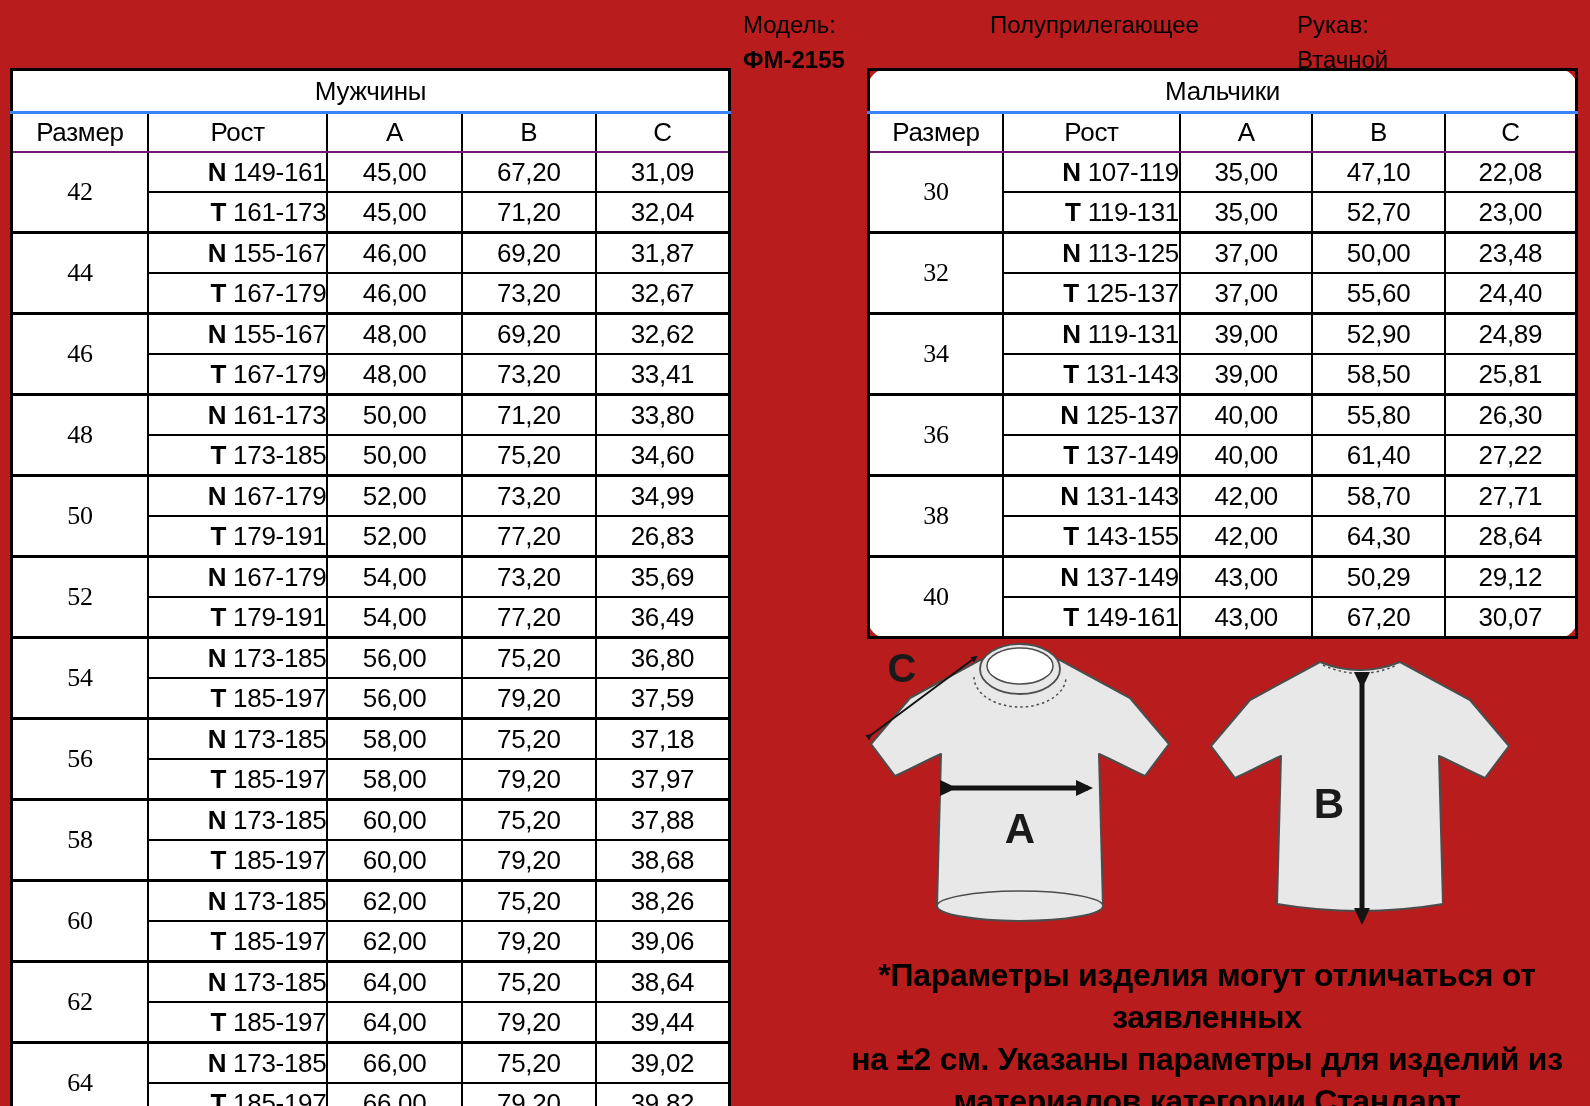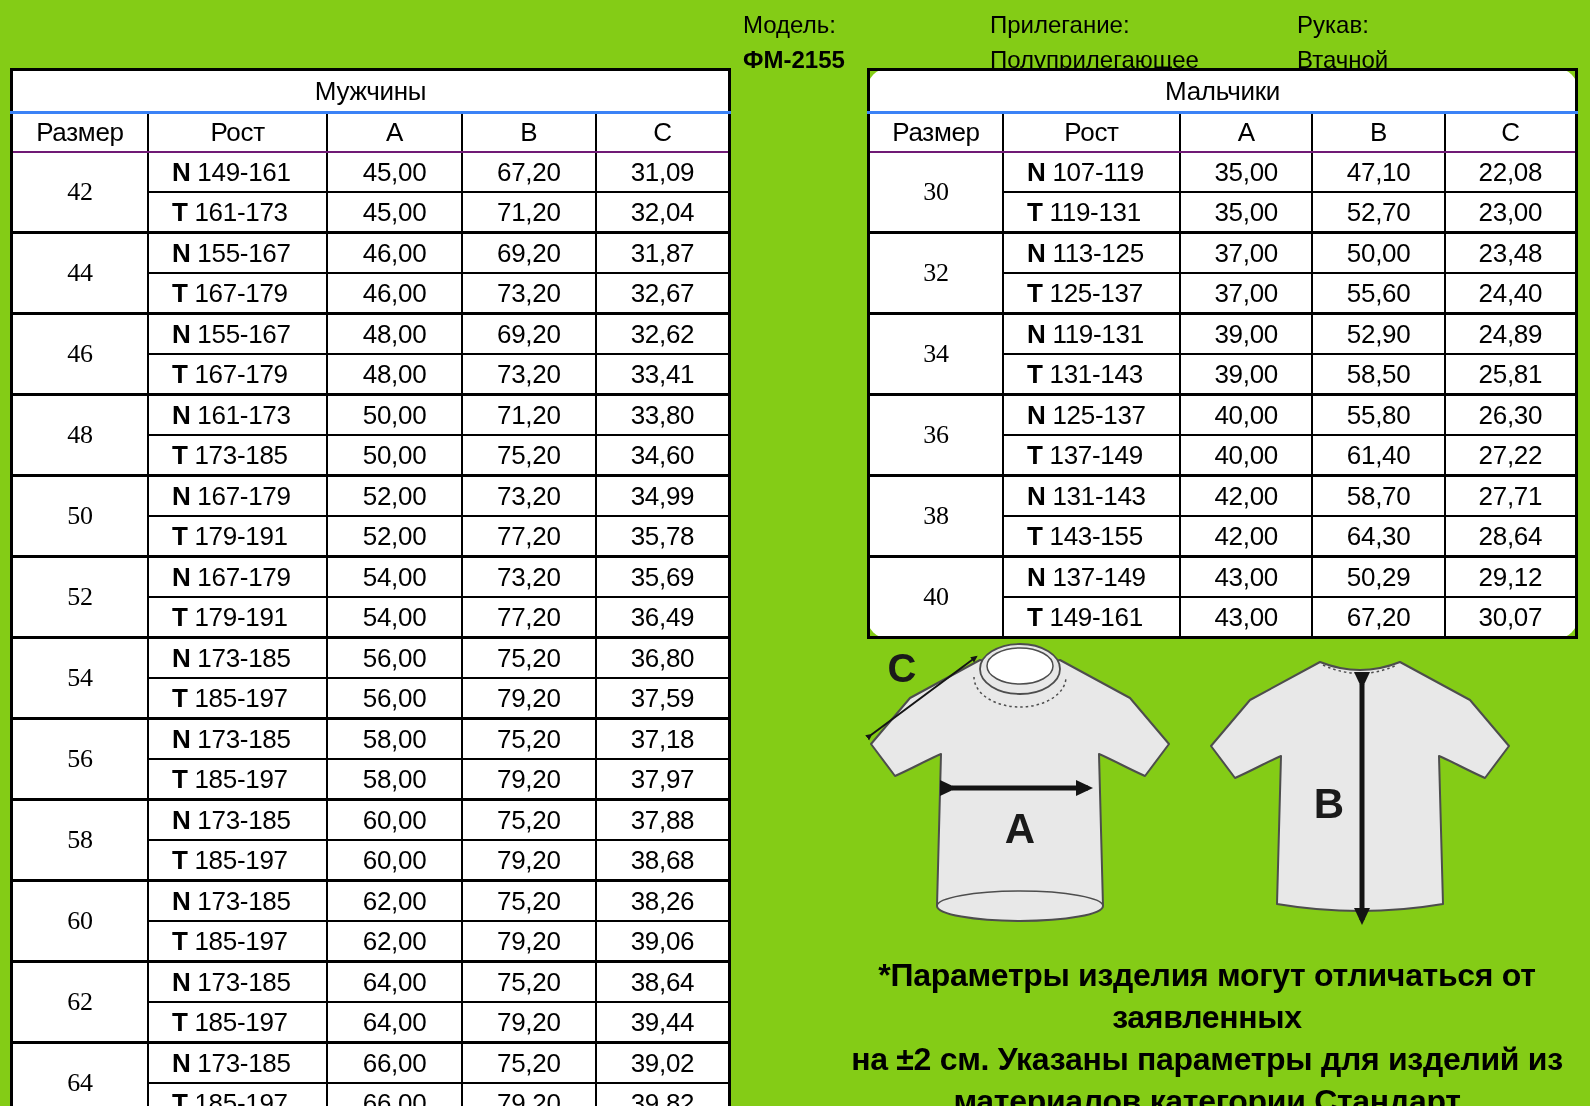--- a/index.html
+++ b/index.html
@@ -1,17 +1,17 @@
 <!DOCTYPE html>
 <html><head>
 <meta charset="utf-8">
 <style>
   html,body{margin:0;padding:0;background:#fff;}
   .page{
-    position:relative;width:1590px;height:1106px;background:#84cc16;
+    position:relative;width:1590px;height:1106px;background:#b91c1c;
     font-family:"Liberation Sans", sans-serif;color:#000;overflow:hidden;
   }
 
   
   .spec{position:absolute;top:7px;font-size:24px;line-height:35px;white-space:nowrap;}
   .spec .spec-label{font-weight:400;}
   .spec .spec-value{font-weight:400;}
   .spec .spec-value.bold{font-weight:700;}
   #spec-model{left:743px;}
   #spec-fit{left:990px;}
@@ -28,21 +28,21 @@
   .size-table th,.size-table td{
     border:2px solid #000;text-align:center;font-weight:400;
     font-size:26px;letter-spacing:-0.3px;padding:0;
   }
   .size-table .title-row th{border-bottom:3px solid #3b82f6;height:40px;}
   .size-table .head-row th{border-bottom:2px solid #701a75;height:37px;}
   .size-table tbody td{height:38px;}
   .size-table tr.row-n td{border-bottom-width:2px;}
   .size-table tr.row-t td{border-bottom-width:3px;}
   .size-table tr.row-n td.size-cell{border-bottom-width:3px;font-family:Liberation Serif, serif;}
-  .size-table td.rost-cell{text-align:left;padding-left:23px;}
+  .size-table td.rost-cell{text-align:right;padding-left:23px;}
   .size-table td.rost-cell b{font-weight:700;}
 
   
   #tshirt-diagram{position:absolute;left:855px;top:636px;width:672px;height:316px;}
   .shirt-detail{fill:none;}
   .measure-line{stroke:#141414;}
   .measure-label{font-family:"Liberation Sans",sans-serif;font-weight:700;fill:#1a1a1a;}
 
   
   .footnote{
@@ -53,21 +53,20 @@
 </head>
 <body>
 
 <div class="page">
 
   <div class="spec" id="spec-model">
     <div class="spec-label">Модель:</div>
     <div class="spec-value bold">ФМ-2155</div>
   </div>
   <div class="spec" id="spec-fit">
-    <div class="spec-label">Прилегание:</div>
     <div class="spec-value">Полуприлегающее</div>
   </div>
   <div class="spec" id="spec-sleeve">
     <div class="spec-label">Рукав:</div>
     <div class="spec-value">Втачной</div>
   </div>
 
   <table class="size-table" id="men-table">
       <colgroup>
         <col style="width: 19%;">
@@ -145,21 +144,21 @@
           <td rowspan="2" class="size-cell">50</td>
           <td class="rost-cell"><b>N</b> 167-179</td>
           <td class="val-cell">52,00</td>
           <td class="val-cell">73,20</td>
           <td class="val-cell">34,99</td>
         </tr>
         <tr class="row-t">
           <td class="rost-cell"><b>T</b> 179-191</td>
           <td class="val-cell">52,00</td>
           <td class="val-cell">77,20</td>
-          <td class="val-cell">35,78</td>
+          <td class="val-cell">26,83</td>
         </tr>
         <tr class="row-n">
           <td rowspan="2" class="size-cell">52</td>
           <td class="rost-cell"><b>N</b> 167-179</td>
           <td class="val-cell">54,00</td>
           <td class="val-cell">73,20</td>
           <td class="val-cell">35,69</td>
         </tr>
         <tr class="row-t">
           <td class="rost-cell"><b>T</b> 179-191</td>

